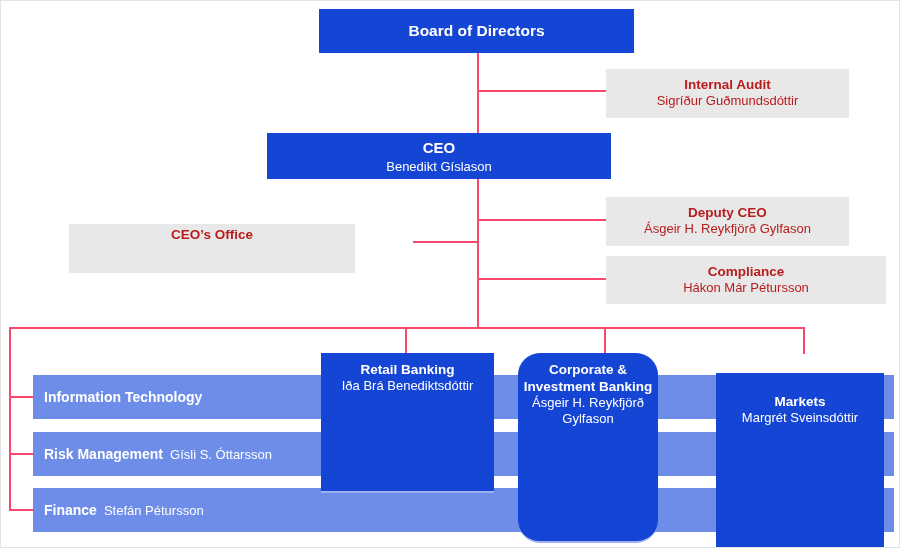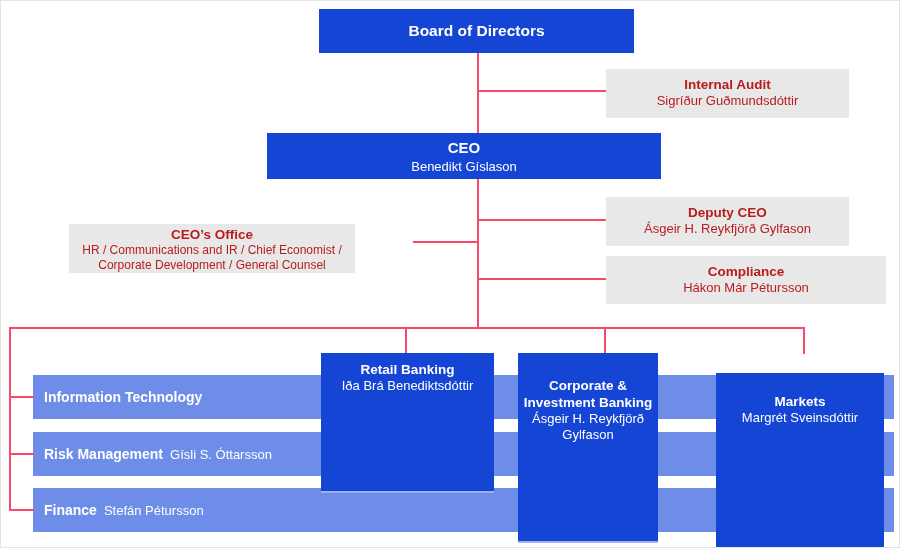--- a/index.html
+++ b/index.html
@@ -26,29 +26,29 @@
   .n{font-size:13px;line-height:16px;font-weight:normal;}
   .sub{font-size:12px;line-height:15px;font-weight:normal;}
   .hline,.vline{position:absolute;background:#f9486e;z-index:2;}
   .hline{height:2px;}
   .vline{width:2px;}
 
   
   #board{left:318px;top:8px;width:315px;height:44px;}
   #board .t{font-size:15.5px;line-height:44px;}
   #internal-audit{left:605px;top:68px;width:243px;height:49px;padding-top:7px;}
-  #ceo{left:266px;top:132px;width:394px;height:46px;padding-top:4px;}
+  #ceo{left:266px;top:132px;width:344px;height:46px;padding-top:4px;}
   #ceo .t{font-size:15px;line-height:21px;}
   #ceo .n{font-size:13px;line-height:17px;}
   #deputy-ceo{left:605px;top:196px;width:243px;height:49px;padding-top:7px;}
   #ceos-office{left:68px;top:223px;width:286px;height:49px;padding-top:2px;}
   #ceos-office .sub-wrap{display:inline-block;max-width:292px;}
   #compliance{left:605px;top:255px;width:280px;height:48px;padding-top:7px;}
   #retail{left:320px;top:352px;width:173px;height:140px;padding-top:8px;border-bottom:2px solid #9db0ef;}
-  #cib{left:517px;top:352px;width:140px;height:190px;padding-top:24px;border-bottom:2px solid #9db0ef;}
+  #cib{left:517px;top:352px;width:140px;height:190px;padding-top:8px;border-bottom:2px solid #9db0ef;border-radius:22px;}
   #cib .wrap{display:inline-block;max-width:142px;}
   #markets{left:715px;top:352px;width:168px;height:190px;padding-top:20px;border-bottom:2px solid #9db0ef;margin-top:20px;}
   #bar-it{left:32px;top:374px;width:861px;height:44px;}
   #bar-risk{left:32px;top:431px;width:861px;height:44px;}
   #bar-fin{left:32px;top:487px;width:861px;height:44px;}
 
   
   #l-board-ceo{left:476px;top:52px;height:80px;}
   #l-audit{left:477px;top:89px;width:128px;}
   #l-ceo-main{left:476px;top:178px;height:150px;}
@@ -110,21 +110,20 @@
     <div class="n">Benedikt Gíslason</div>
   </div>
 
   <div class="box gray" id="deputy-ceo">
     <div class="t">Deputy CEO</div>
     <div class="n">Ásgeir H. Reykfjörð Gylfason</div>
   </div>
 
   <div class="box gray" id="ceos-office">
     <div class="t">CEO’s Office</div>
-    <div class="sub sub-wrap">HR / Communications and IR / Chief Economist / Corporate Development / General Counsel</div>
   </div>
 
   <div class="box gray" id="compliance">
     <div class="t">Compliance</div>
     <div class="n">Hákon Már Pétursson</div>
   </div>
 
   <div class="box blue" id="retail">
     <div class="t">Retail Banking</div>
     <div class="n">Iða Brá Benediktsdóttir</div>

